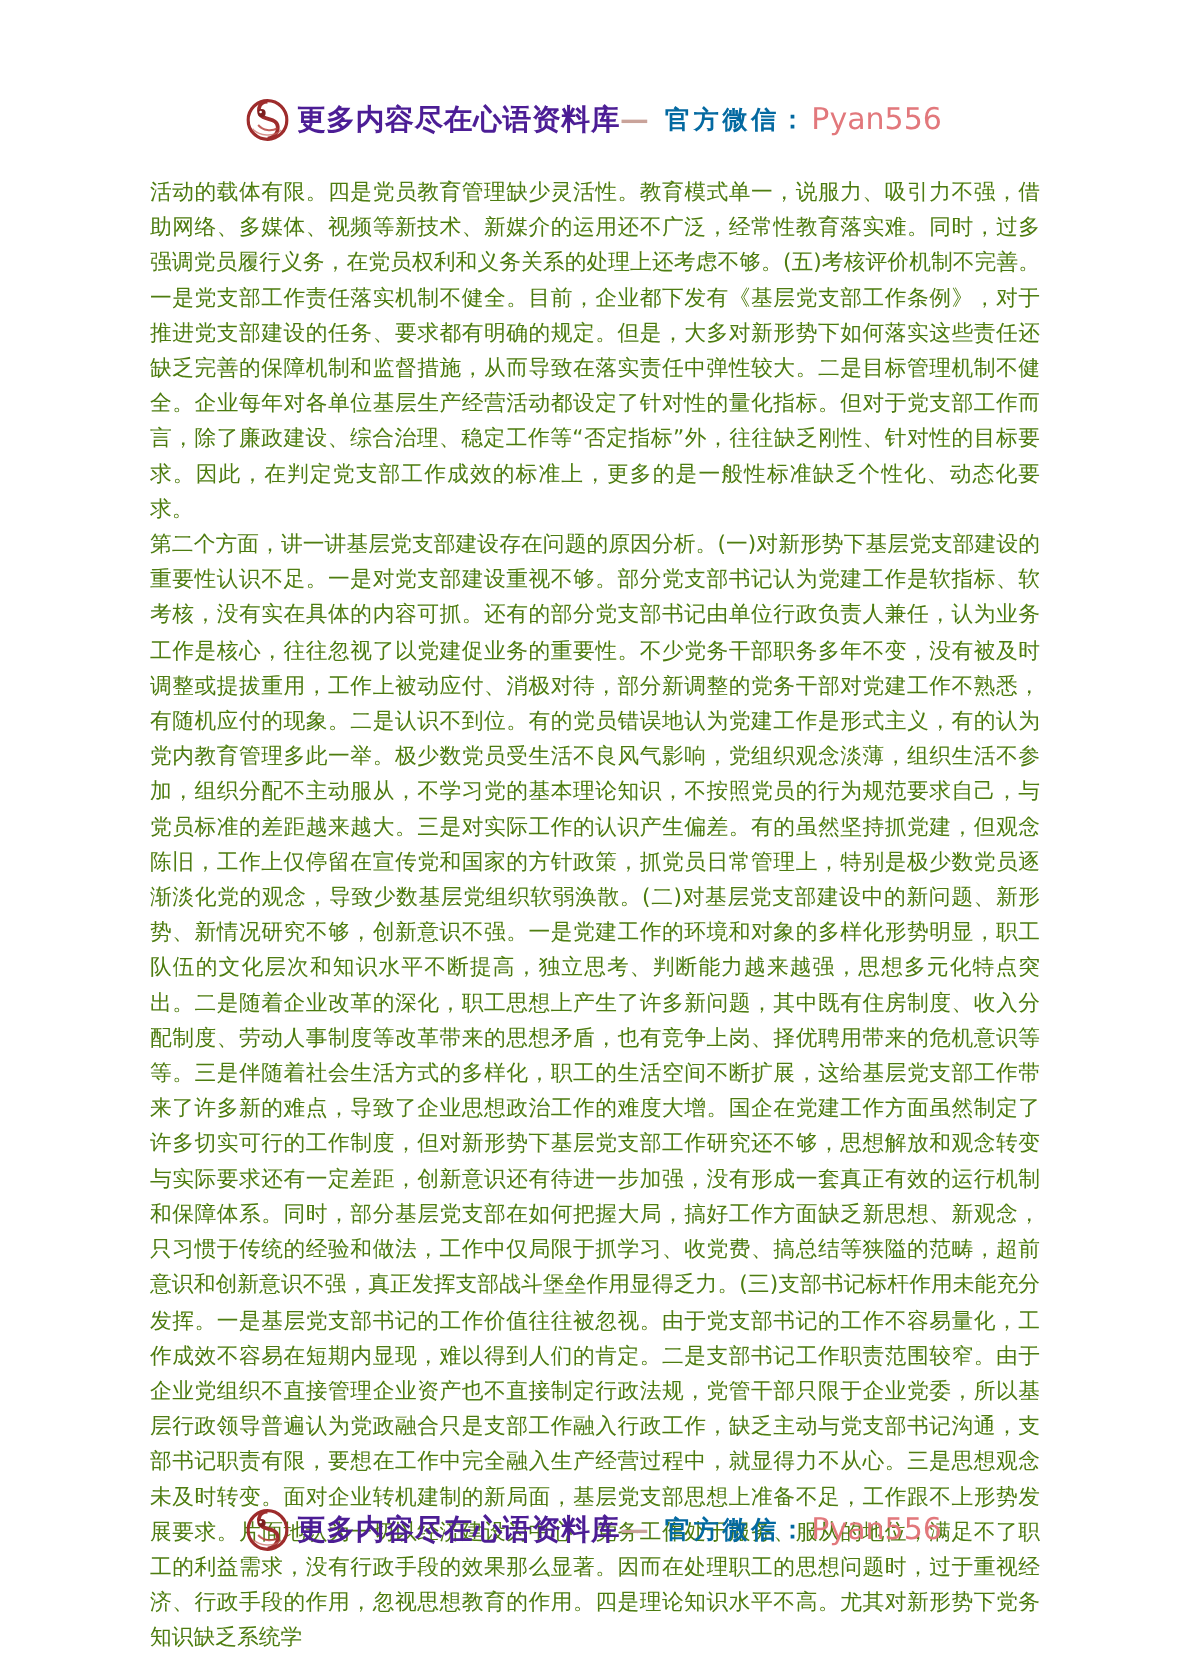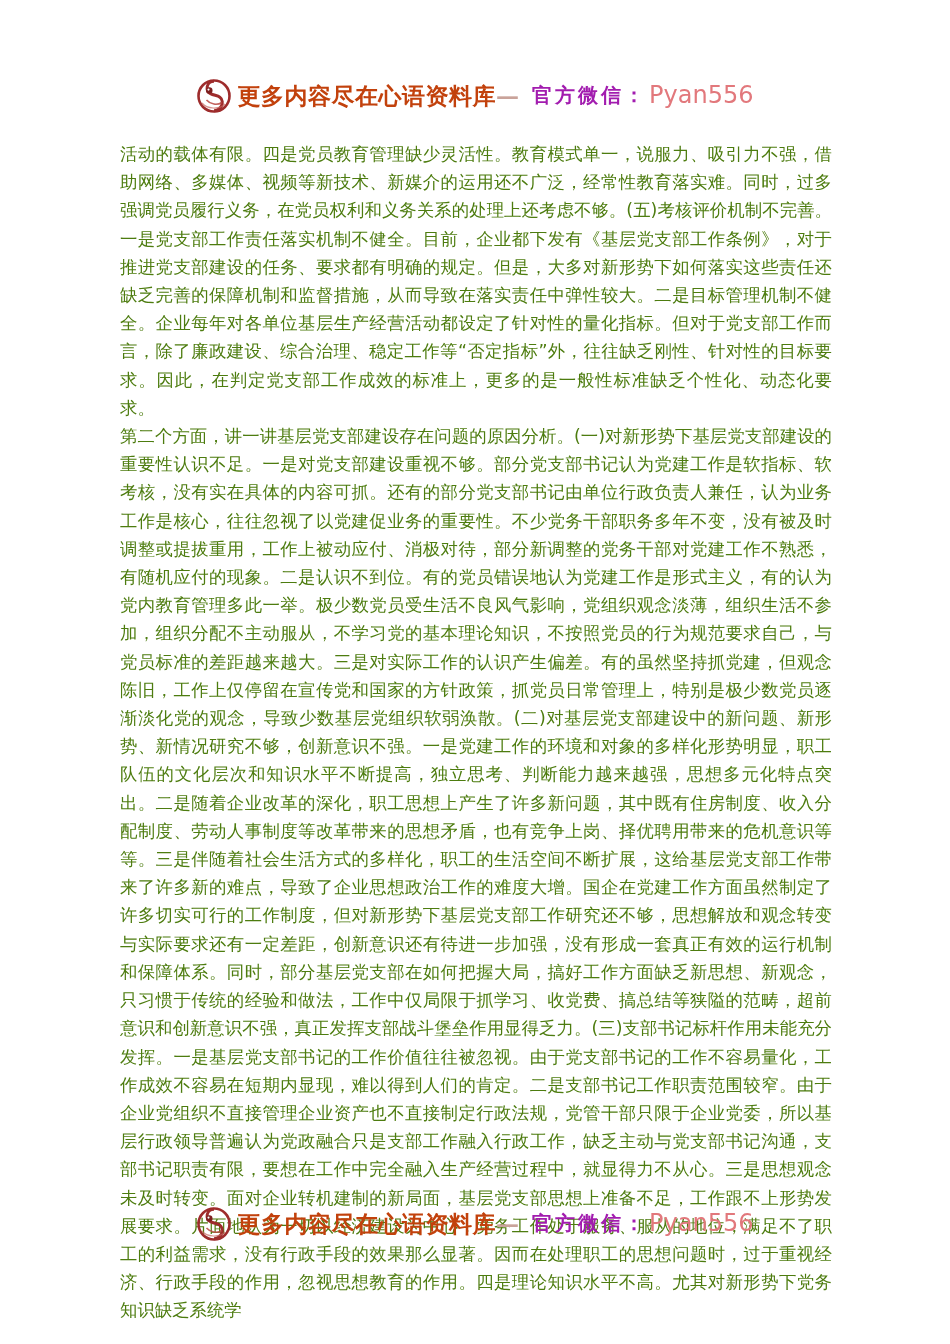--- a/index.html
+++ b/index.html
@@ -43,37 +43,37 @@
     margin-right: 7px;
     position: relative;
     top: 1px;
   }
 
   .wm-cn {
     font-family: "DejaVu Serif", "Liberation Serif", serif;
     font-size: 23px;
     font-weight: 700;
     letter-spacing: 0.5px;
-    color: #c2410c;
+    color: #4c1d95;
     line-height: 1;
     white-space: nowrap;
   }
   .wm-dash {
     font-family: "DejaVu Serif", "Liberation Serif", serif;
     font-size: 23px;
     font-weight: 700;
     color: #c9a39a;
     line-height: 1;
   }
   .wm-wechat {
     font-family: "DejaVu Serif", "Liberation Serif", serif;
     font-size: 20px;
     font-weight: 700;
     letter-spacing: 3px;
-    color: #a21caf;
+    color: #0369a1;
     line-height: 1;
     white-space: nowrap;
     margin-left: 13px;
   }
   .wm-id {
     font-family: "DejaVu Sans", "Liberation Sans", sans-serif;
     font-size: 24px;
     font-weight: 400;
     color: #e2787c;
     line-height: 1;

